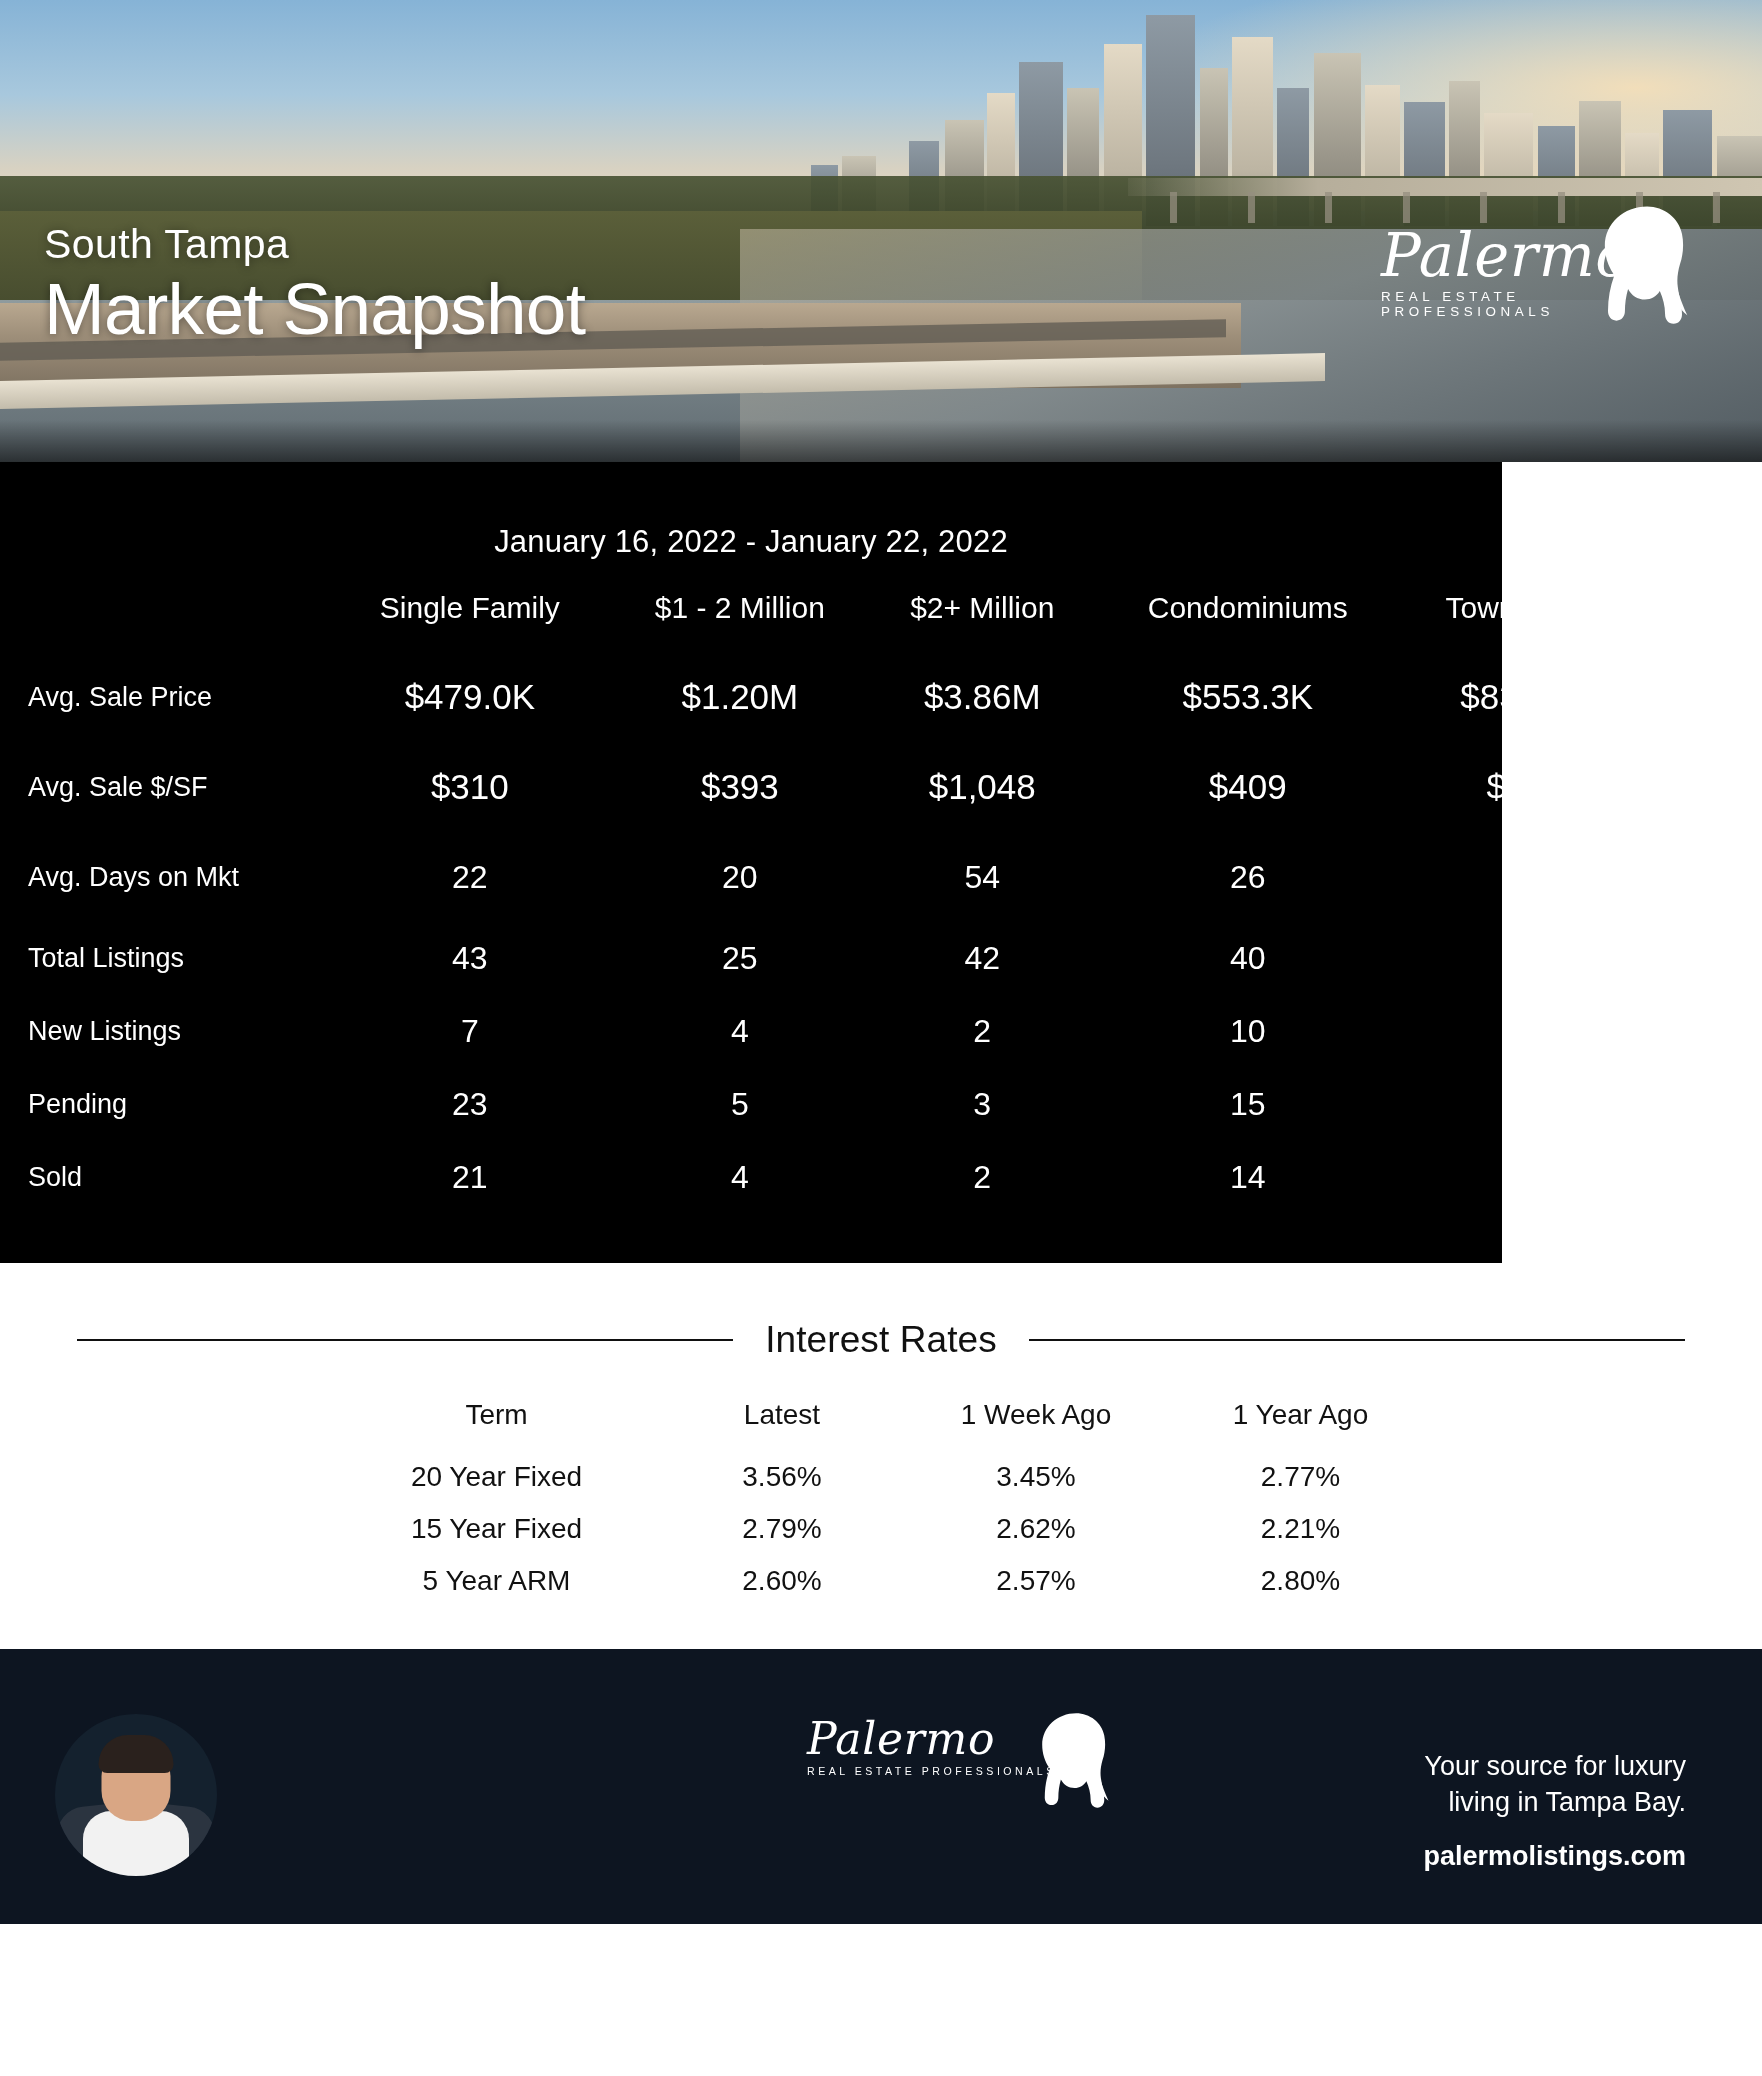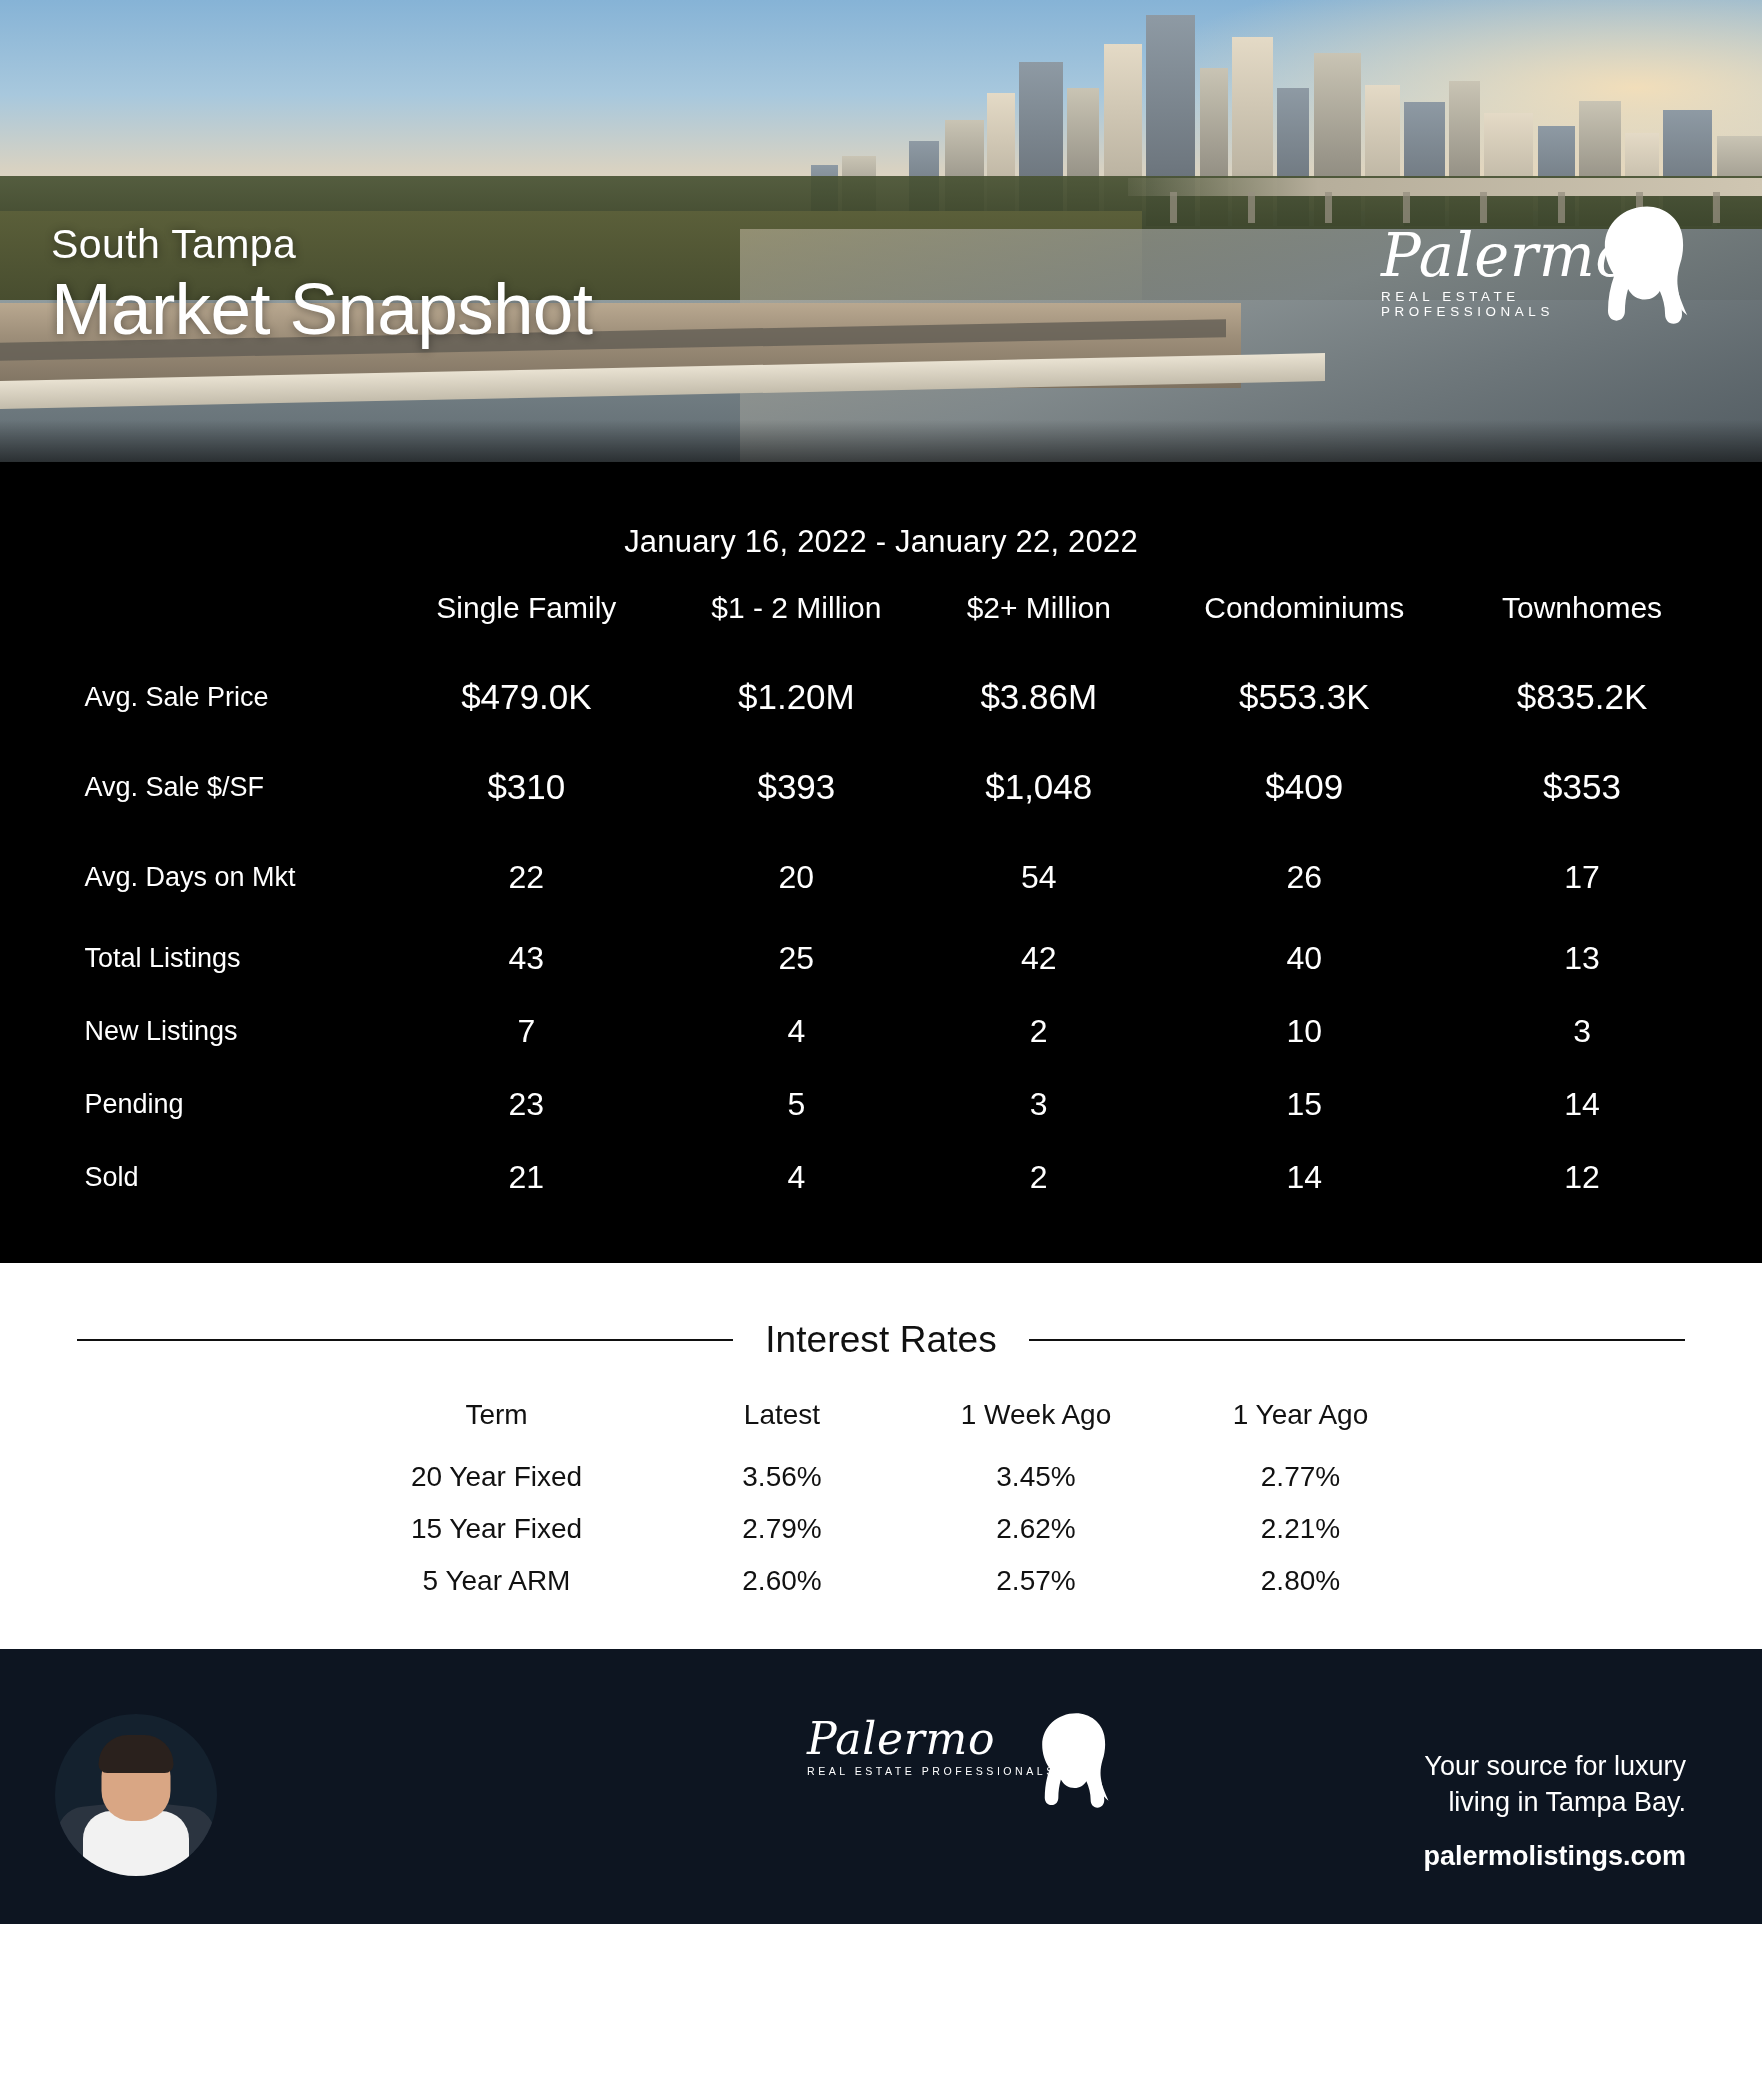--- a/index.html
+++ b/index.html
@@ -77,21 +77,21 @@
     background: linear-gradient(90deg, rgba(180,172,155,.1) 0%, #b6ae9b 30%, #cfc6b2 100%);
   }
   .bridge-piers { position: absolute; right: 0; top: 192px; width: 634px; height: 31px; }
   .pier { position: absolute; top: 0; width: 7px; height: 31px; background: rgba(150,143,128,.75); }
   .hero-fade-bottom {
     position: absolute; left: 0; bottom: 0; width: 100%; height: 42px;
     background: linear-gradient(180deg, rgba(0,0,0,0) 0%, rgba(0,0,0,0.55) 100%);
   }
 
   .hero-title-wrap {
-    position: absolute; left: 51px; top: 224px; z-index: 6;
+    position: absolute; left: 44px; top: 224px; z-index: 6;
     text-shadow: 0 1.4px 10px rgba(0,0,0,.45);
   }
   .hero-sub {
     color: #fff; font-size: 41px; font-weight: 300; letter-spacing: 0.4px;
     line-height: 1;
   }
   .hero-main {
     color: #fff; font-size: 73px; font-weight: 400; letter-spacing: -0.7px;
     line-height: 1.12; margin-top: 2.8px;
   }
@@ -108,21 +108,21 @@
     font-size: 13.4px; letter-spacing: 4.6px; color: #fff; margin-top: 4px;
     font-family: "Liberation Sans", sans-serif;
   }
   .elephant {
     position: absolute; right: -14px; top: -28px; width: 106px; height: 148px;
   }
 
   
   .panel {
     position: relative;
-    width: 1762px;
+    width: 1502px;
     background: #000000;
     padding: 42px 0 49px 0;
   }
   .date-range {
     text-align: center; color: #ffffff;
     font-size: 31px; font-weight: 300; letter-spacing: 0.2px;
     margin-top: 20px; margin-bottom: 31px;
   }
   table.market {
     width: 1649px; margin: 0 auto; border-collapse: collapse;

